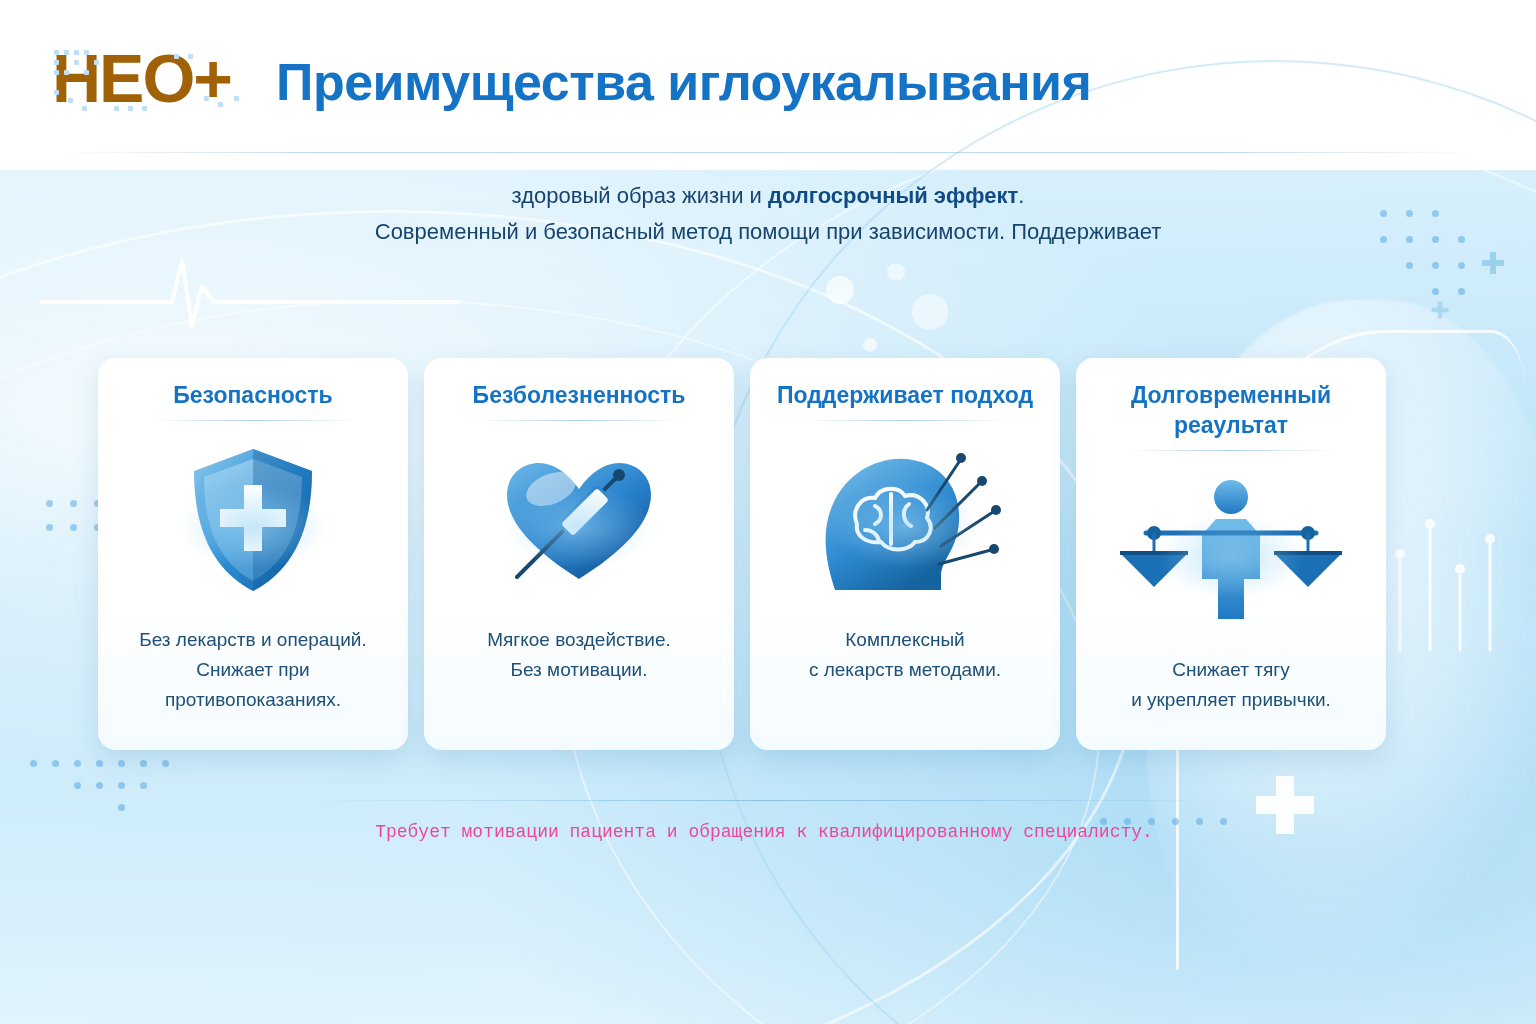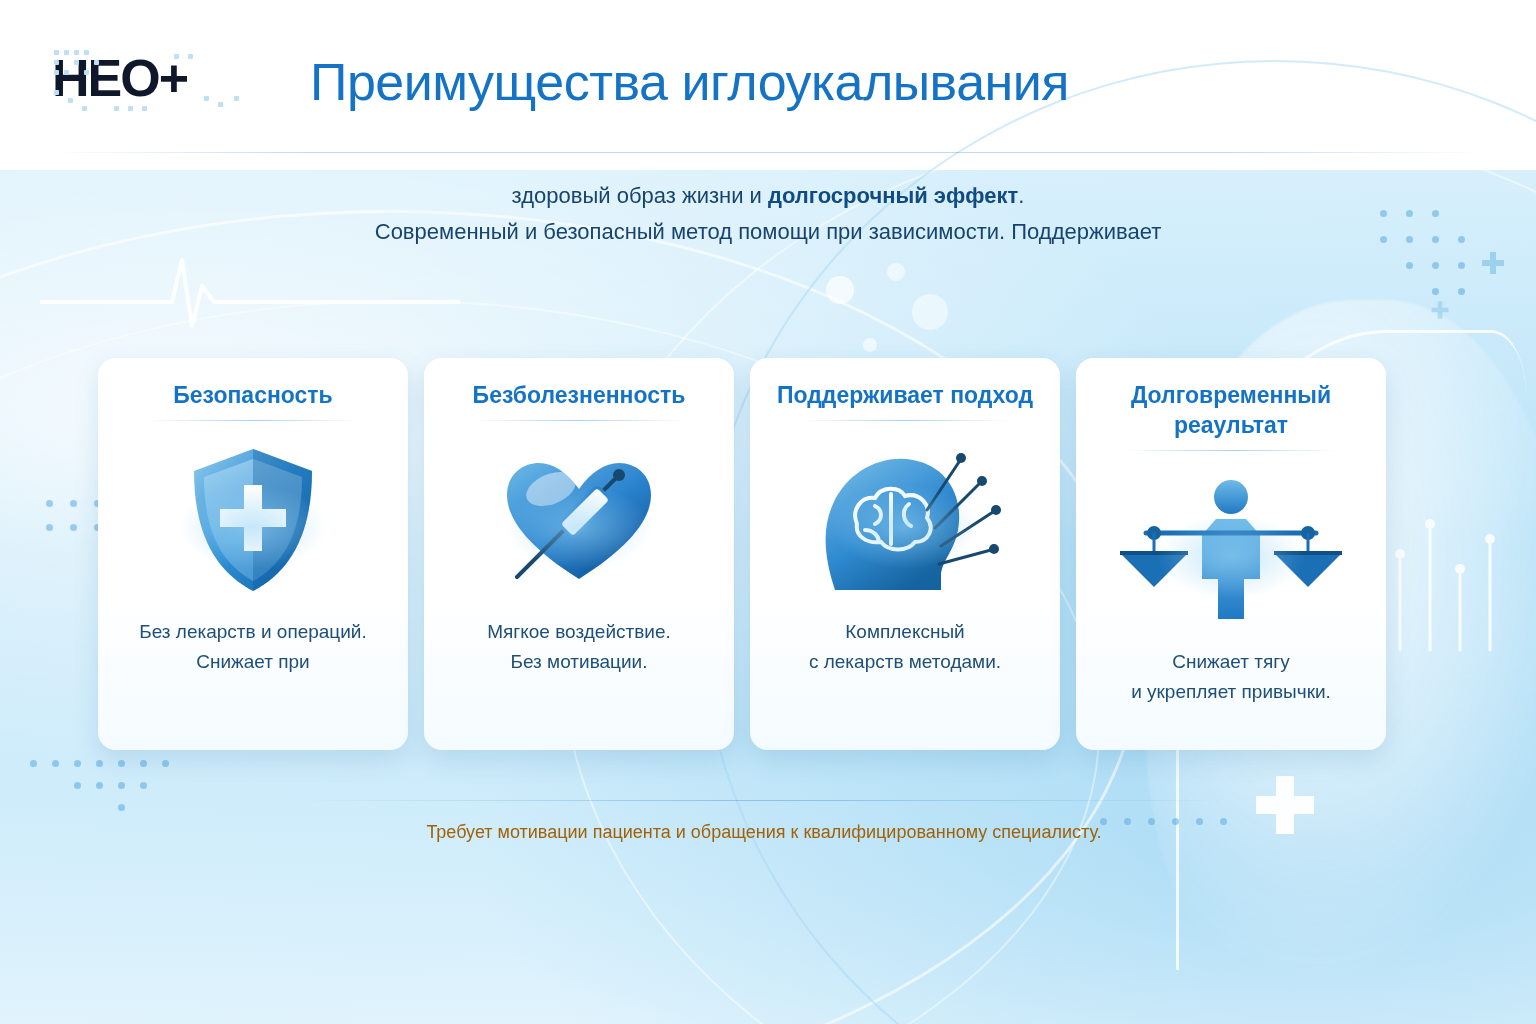--- a/index.html
+++ b/index.html
@@ -72,30 +72,30 @@
   
   .header {
     position: absolute; top: 0; left: 0; right: 0; height: 152px;
     display: flex; align-items: center;
   }
   .logo {
     position: absolute; left: 52px; top: 48px;
     width: 210px; height: 70px;
   }
   .logo-text {
-    font-size: 52px; font-weight: 700; letter-spacing: -2px;
-    color: #0f172a; line-height: 60px;
+    font-size: 68px; font-weight: 700; letter-spacing: -2px;
+    color: #a16207; line-height: 60px;
   }
   .logo-dots { position: absolute; left: 2px; top: 2px; width: 206px; height: 66px; }
   .logo-dots i {
     position: absolute; width: 5px; height: 5px; background: #bfe0f4; border-radius: 1px;
   }
   .page-title {
-    position: absolute; left: 310px; top: 52px;
-    font-size: 52px; font-weight: 400; color: #1573c6;
+    position: absolute; left: 276px; top: 52px;
+    font-size: 52px; font-weight: 700; color: #1573c6;
     letter-spacing: -0.5px;
   }
 
   
   .intro {
     position: absolute; top: 178px; left: 50%; transform: translateX(-50%);
     width: 960px; text-align: center;
     font-size: 22px; line-height: 36px; color: #17446e;
   }
   .intro b { color: #104b84; font-weight: 700; }
@@ -126,33 +126,33 @@
     height: 170px; margin-top: 14px;
     display: flex; align-items: center; justify-content: center;
     position: relative; width: 100%;
   }
   .icon-glow {
     position: absolute; left: 50%; top: 54%; transform: translate(-50%,-50%);
     width: 210px; height: 120px; border-radius: 50%;
     background: radial-gradient(50% 50% at 50% 50%, rgba(150,210,245,.55) 0%, rgba(150,210,245,0) 70%);
   }
   .card-text {
-    margin-top: 12px;
+    margin-top: 20px;
     font-size: 19px; line-height: 30px; color: #1d4f78; text-align: center;
   }
   .card-3 .card-title, .card-4 .card-title { line-height: 30px; }
 
   
   .footer-rule {
     position: absolute; left: 300px; right: 300px; top: 800px; height: 1px;
     background: linear-gradient(90deg, rgba(33,125,195,0), rgba(33,125,195,.35), rgba(33,125,195,0));
   }
   .footer-note {
     position: absolute; top: 822px; left: 0; right: 8px;
-    text-align: center; font-size: 18px; color: #a16207;
+    text-align: center; font-size: 18px; color: #ec4899; font-family: Liberation Mono, monospace;
   }
 </style>
 </head>
 <body>
 
 <div class="bg-root"></div>
 <div class="bg-band"></div>
 <div class="bg-white-top"></div>
 
 <div class="swoosh sw1"></div>
@@ -299,20 +299,21 @@
         </defs>
         <path d="M65,4 L124,26 C124,92 100,128 65,146 C30,128 6,92 6,26 Z" fill="url(#shg)"></path>
         <path d="M65,14 L114,32 C114,90 94,120 65,136 C36,120 16,90 16,32 Z" fill="url(#shg2)" opacity="0.5"></path>
         <path d="M65,4 L124,26 C124,92 100,128 65,146 Z" fill="#0e589c" opacity="0.35"></path>
         <path d="M56,40 h18 v24 h24 v18 h-24 v24 h-18 v-24 h-24 v-18 h24 z" fill="#ffffff"></path>
       </svg>
     </div>
     <div class="card-text">
       <div>Без лекарств и операций.</div>
       <div>Снижает при</div>
+      <div>противопоказаниях.</div>
     </div>
   </div>
 
   <div class="card card-2">
     <div class="card-title">Безболезненность</div>
     <div class="card-rule"></div>
     <div class="card-icon">
       <div class="icon-glow"></div>
       <svg width="180" height="150" viewBox="0 0 180 150">
         <defs>

